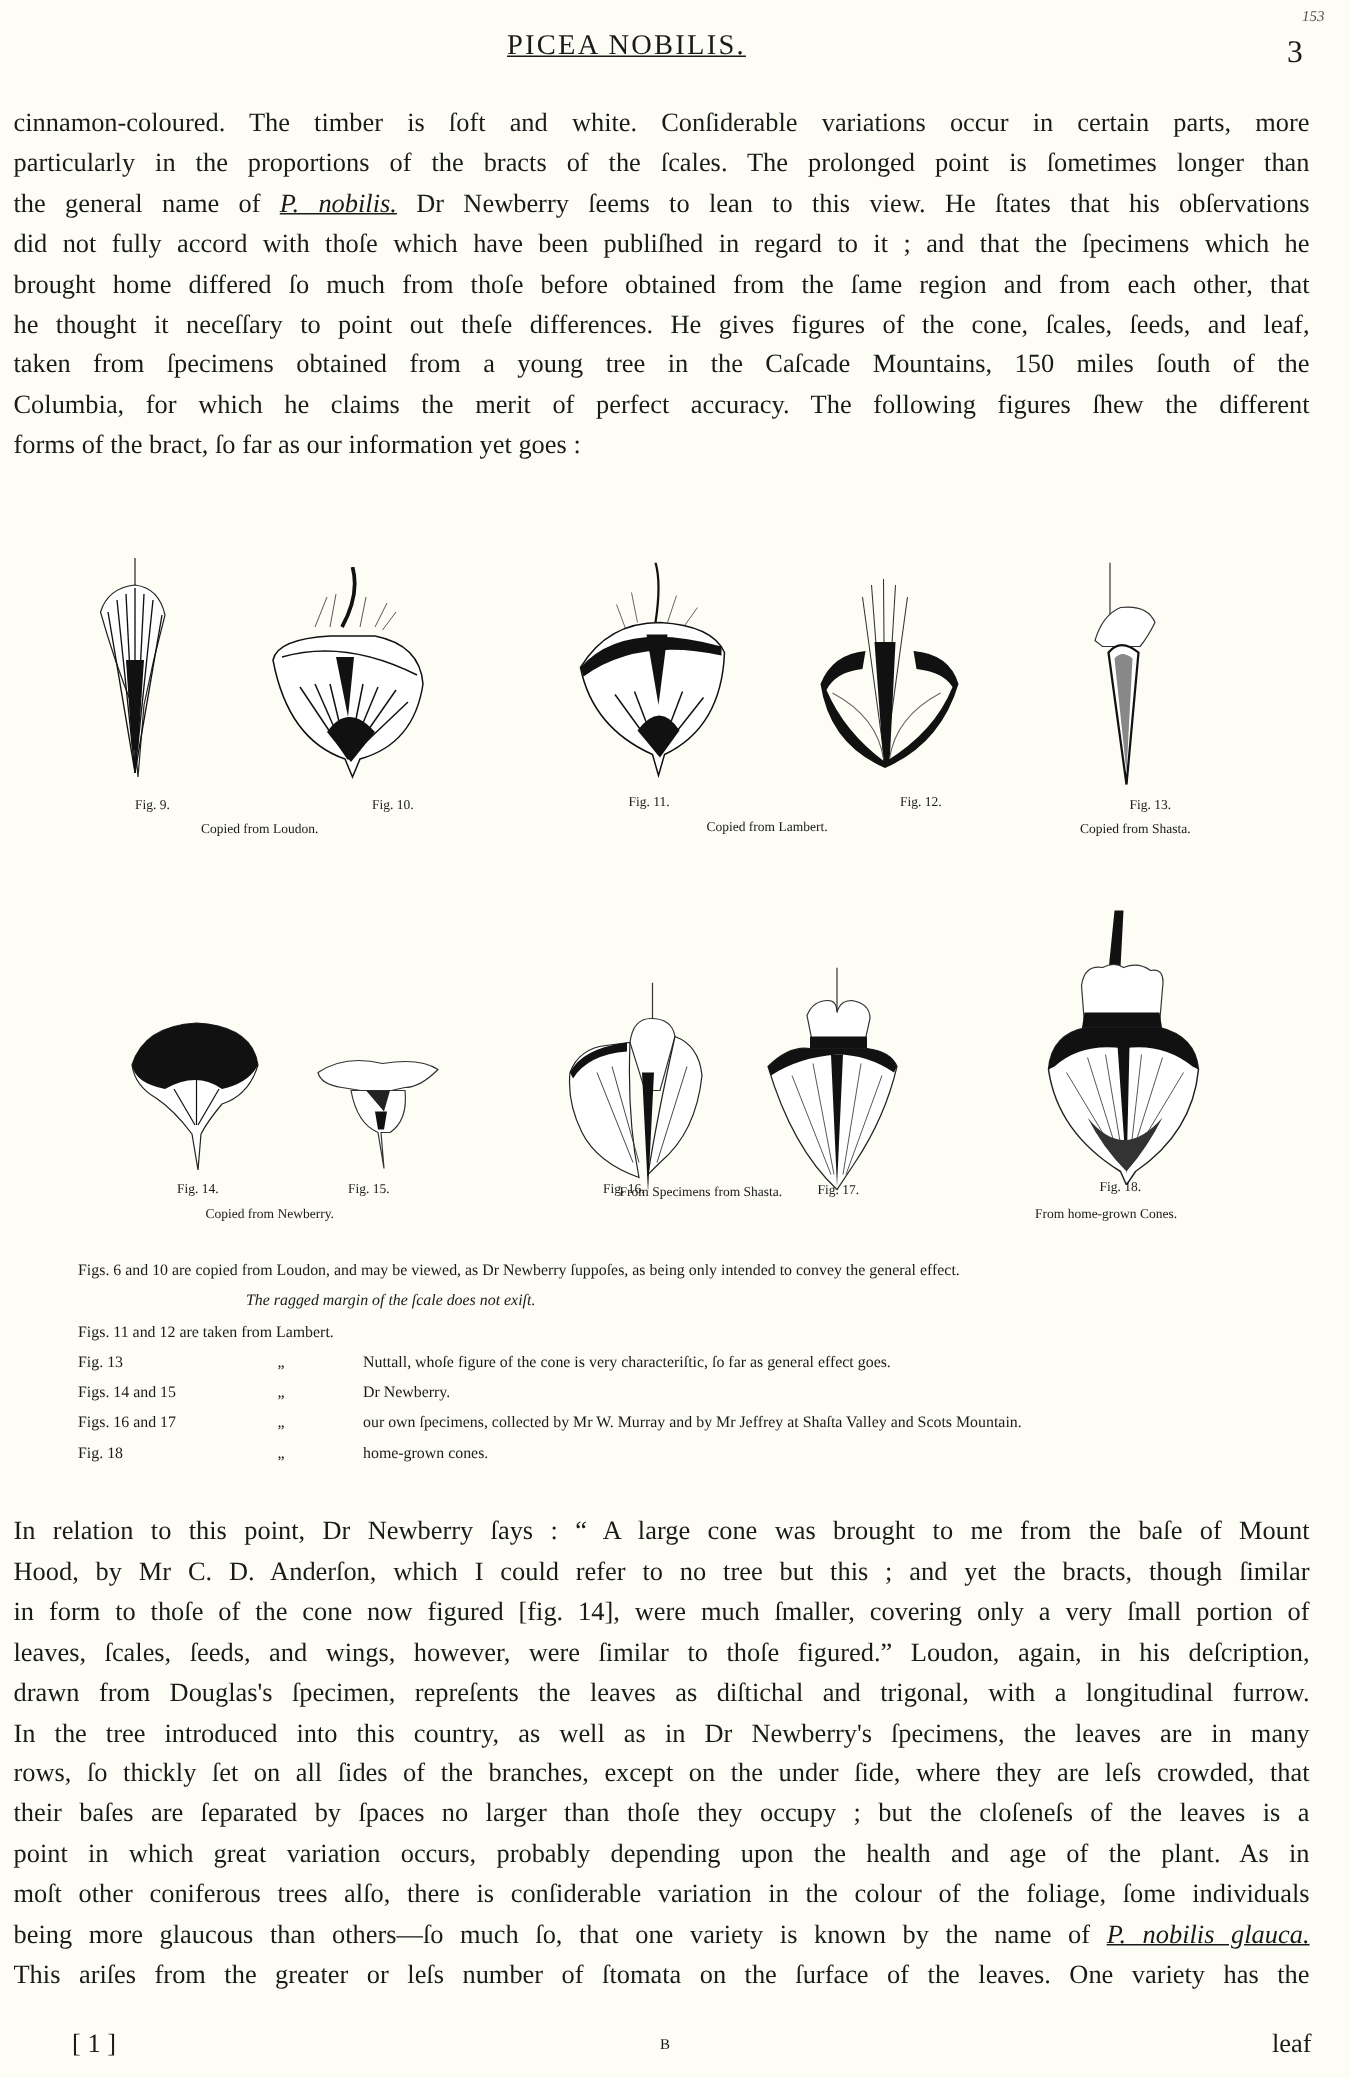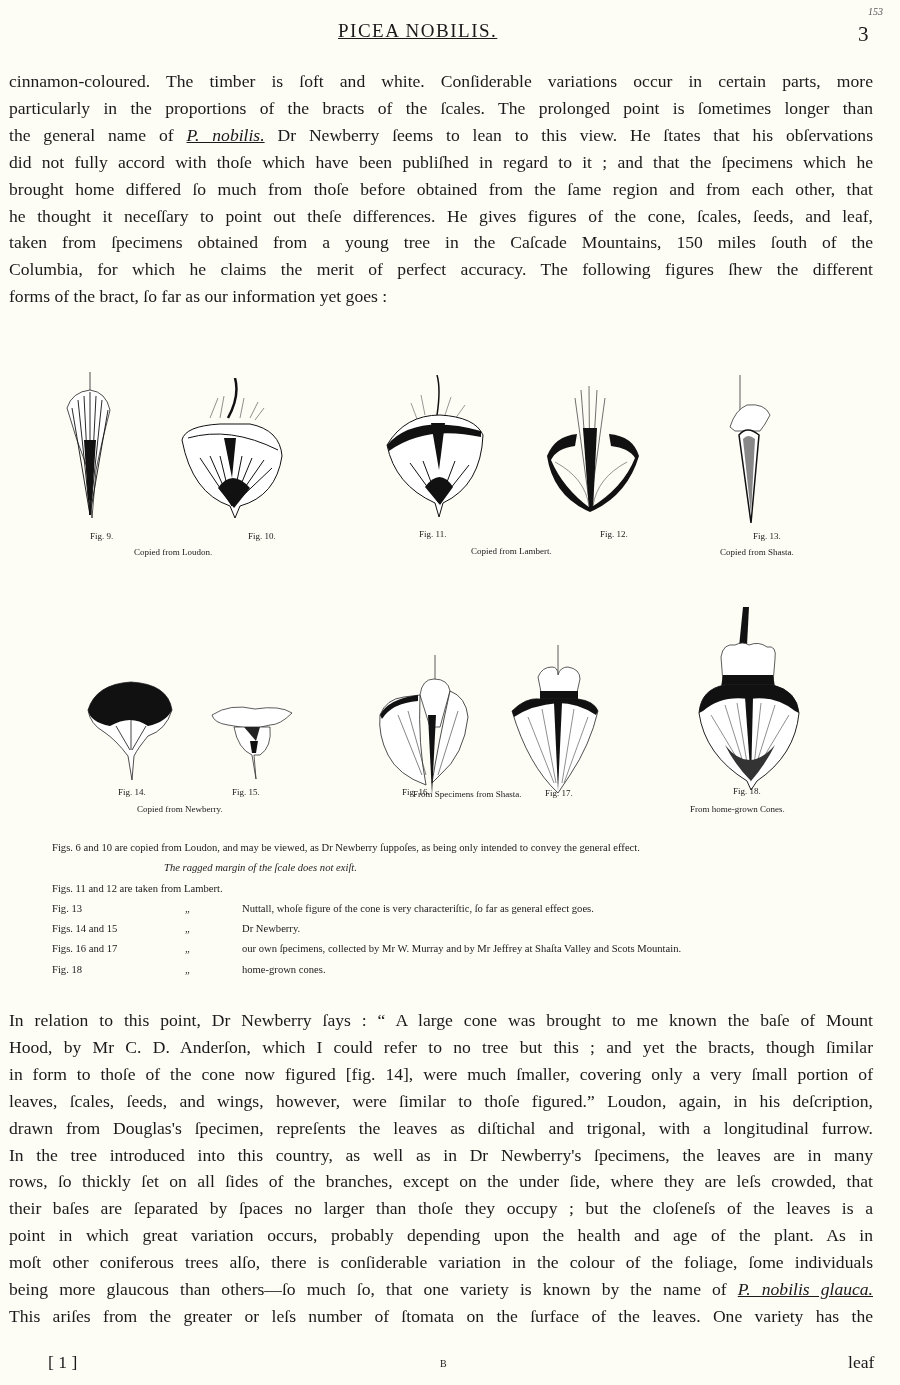--- a/index.html
+++ b/index.html
@@ -276,21 +276,21 @@
     <span class="c3">our own ſpecimens, collected by Mr W. Murray and by Mr Jeffrey at Shaſta Valley and Scots Mountain.</span>
   </div>
   <div class="note-row">
     <span class="c1">Fig.  18</span>
     <span style="position:absolute;left:133px;">„</span>
     <span class="c3">home-grown cones.</span>
   </div>
 </div>
 
 <div class="body-text p2">
-  <span class="line">In relation to this point, Dr Newberry ſays : “ A large cone was brought to me known the baſe of Mount</span>
+  <span class="line">In relation to this point, Dr Newberry ſays : “ A large cone was brought to me from the baſe of Mount</span>
   <span class="line">Hood, by Mr C. D. Anderſon, which I could refer to no tree but this ; and yet the bracts, though ſimilar</span>
   <span class="line">in form to thoſe of the cone now figured [fig. 14], were much ſmaller, covering only a very ſmall portion of</span>
   <span class="line">leaves, ſcales, ſeeds, and wings, however, were ſimilar to thoſe figured.”  Loudon, again, in his deſcription,</span>
   <span class="line">drawn from Douglas's ſpecimen, repreſents the leaves as diſtichal and trigonal, with a longitudinal furrow.</span>
   <span class="line">In the tree introduced into this country, as well as in Dr Newberry's ſpecimens, the leaves are in many</span>
   <span class="line">rows, ſo thickly ſet on all ſides of the branches, except on the under ſide, where they are leſs crowded, that</span>
   <span class="line">their baſes are ſeparated by ſpaces no larger than thoſe they occupy ; but the cloſeneſs of the leaves is a</span>
   <span class="line">point in which great variation occurs, probably depending upon the health and age of the plant.  As in</span>
   <span class="line">moſt other coniferous trees alſo, there is conſiderable variation in the colour of the foliage, ſome individuals</span>
   <span class="line"><span>being more glaucous than others—ſo much ſo, that one variety is known by the name of </span><em>P. nobilis glauca.</em></span>

